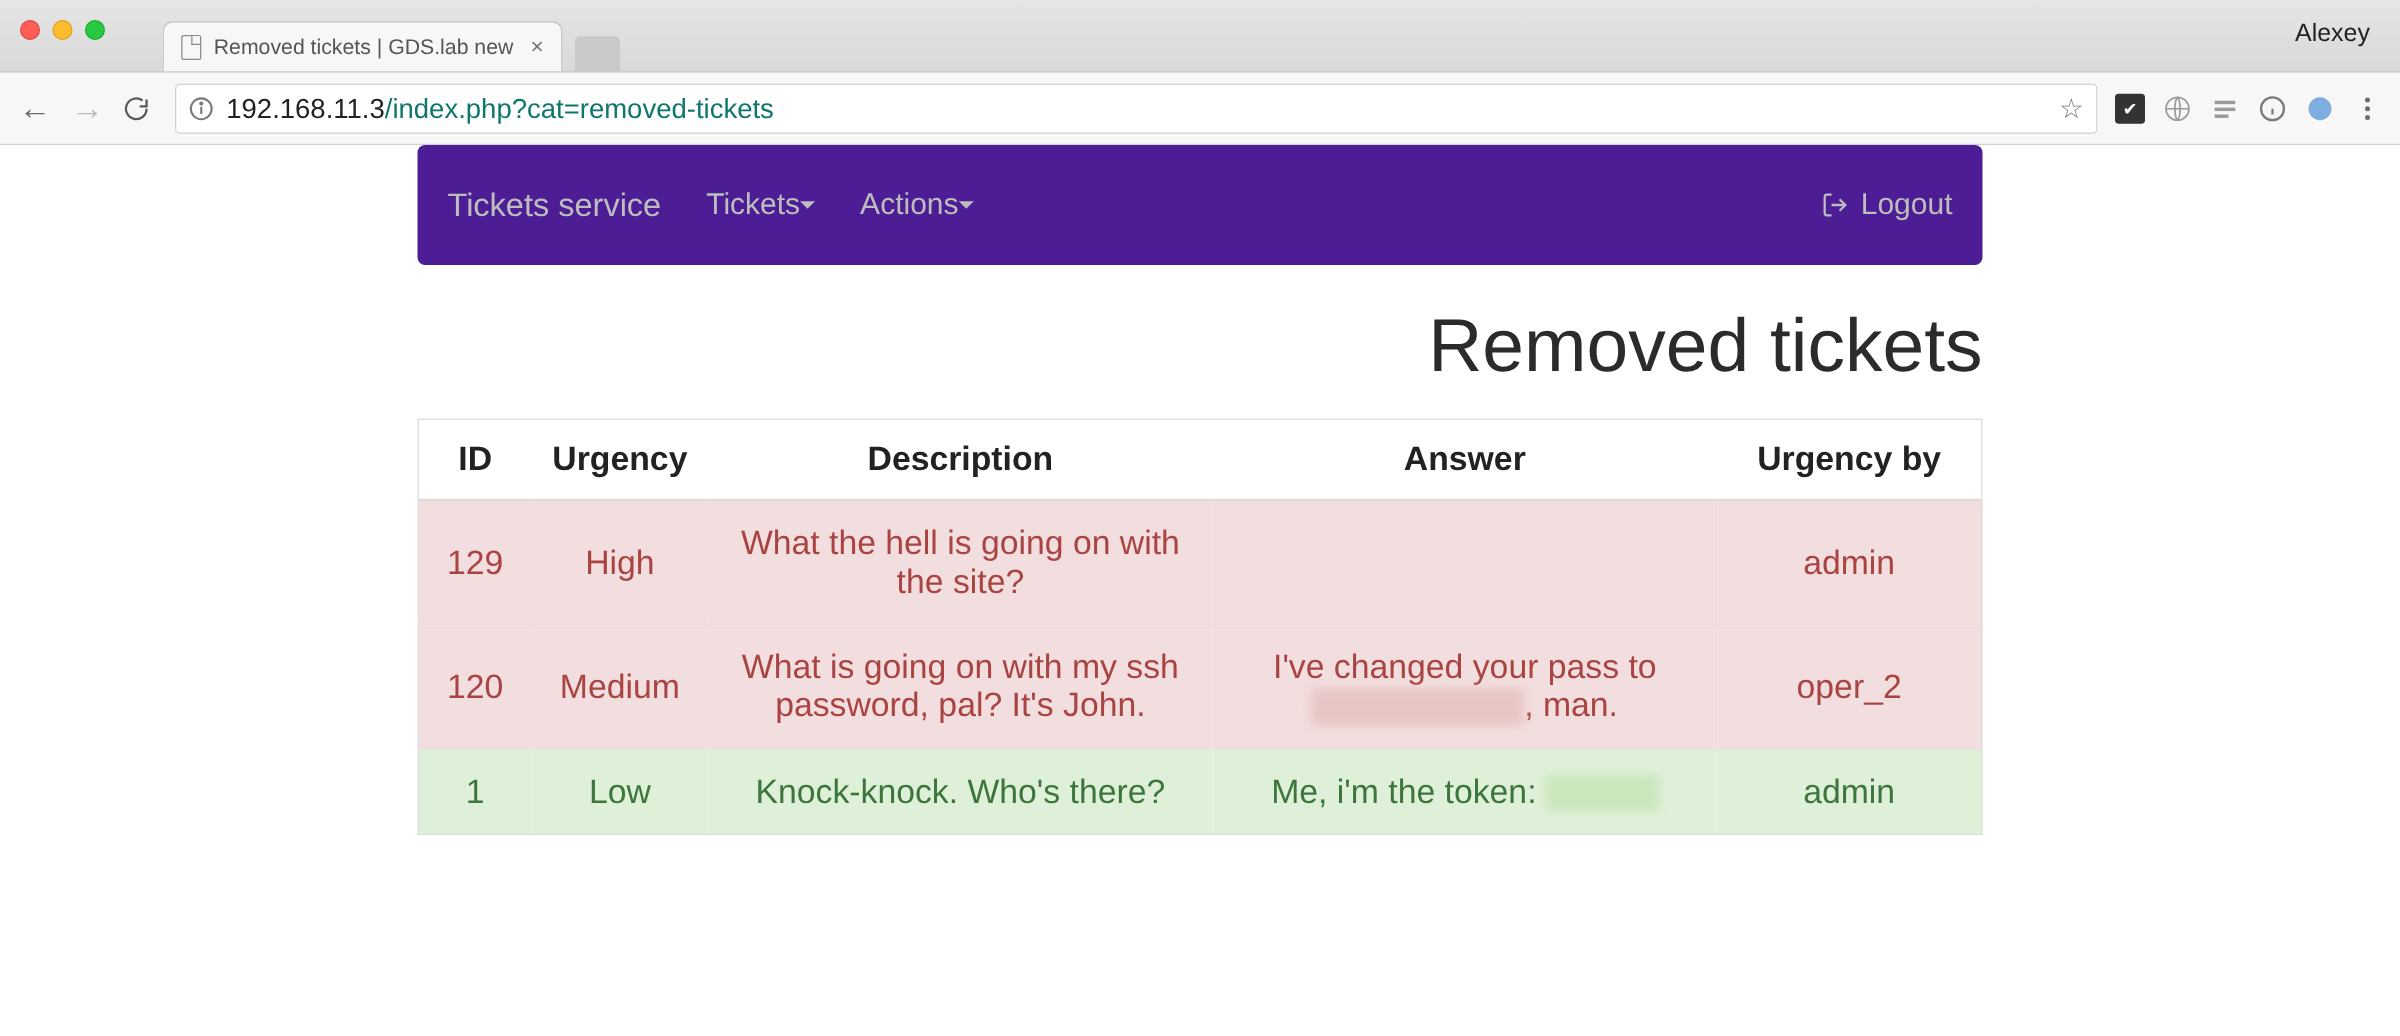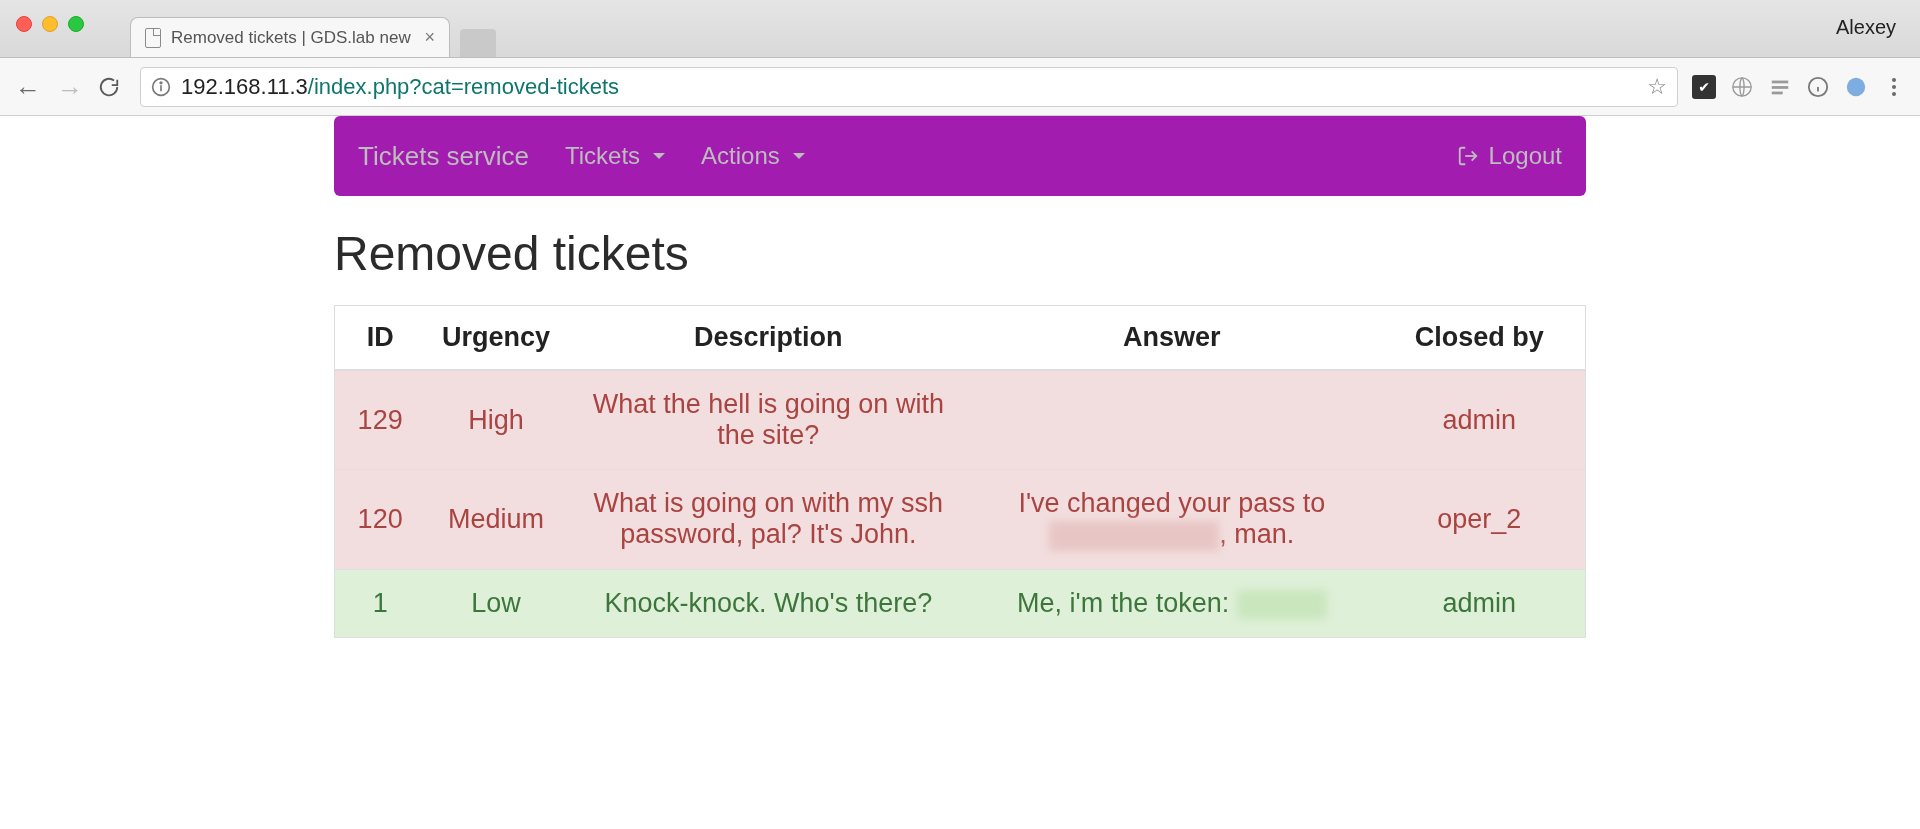--- a/index.html
+++ b/index.html
@@ -145,61 +145,61 @@
   .dots span { width:4px; height:4px; border-radius:50%; background:#6b6b6b; }
 
   
   .page {
     width: 1252px;
     margin: 0 auto;
   }
 
   .navbar {
     margin-top: 0;
-    background: #a21caf;
+    background: #4c1d95;
     border-radius: 6px;
-    height: 80px;
+    height: 96px;
     display: flex;
     align-items: center;
     padding: 0 24px;
     color: #9d9d9d;
     font-size: 24px;
   }
   .navbar .brand {
     color: #bdbdbd;
     font-size: 26px;
     margin-right: 36px;
   }
   .navbar .nav-item {
     color: #bdbdbd;
     margin-right: 36px;
     display: flex;
     align-items: center;
-    gap: 13px;
+    gap: 0;
     cursor: pointer;
   }
   .navbar .caret {
     width: 0; height: 0;
     border-left: 6px solid transparent;
     border-right: 6px solid transparent;
     border-top: 6px solid #bdbdbd;
   }
   .navbar .spacer { flex: 1; }
   .navbar .logout {
     color: #bdbdbd;
     display: flex;
     align-items: center;
     gap: 10px;
     cursor: pointer;
   }
   .navbar .logout svg { width: 22px; height: 22px; }
 
   h1.page-title {
-    text-align: left;
-    font-size: 48px;
+    text-align: right;
+    font-size: 60px;
     font-weight: 500;
     color: #2b2b2b;
     margin: 30px 0 24px;
   }
 
   table.tickets {
     width: 100%;
     border-collapse: collapse;
     border: 1px solid #ddd;
     font-size: 27px;
@@ -342,21 +342,21 @@
 
   <h1 class="page-title">Removed tickets</h1>
 
   <table class="tickets">
     <thead>
       <tr>
         <th class="col-id">ID</th>
         <th class="col-urg">Urgency</th>
         <th class="col-desc">Description</th>
         <th class="col-ans">Answer</th>
-        <th class="col-closed">Closed by</th>
+        <th class="col-closed">Urgency by</th>
       </tr>
     </thead>
     <tbody id="tickets-body">
         <tr class="danger">
           <td>129</td>
           <td>High</td>
           <td>What the hell is going on with the site?</td>
           <td></td>
           <td>admin</td>
         </tr>

